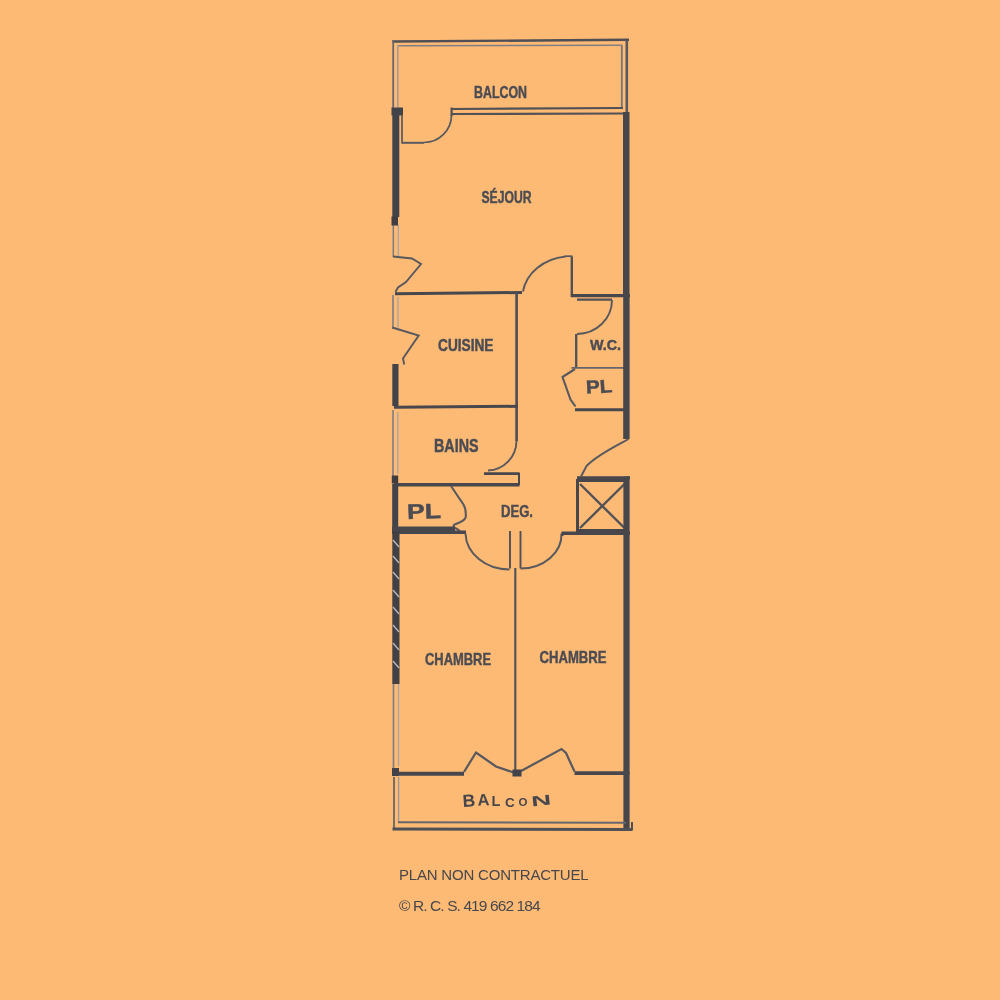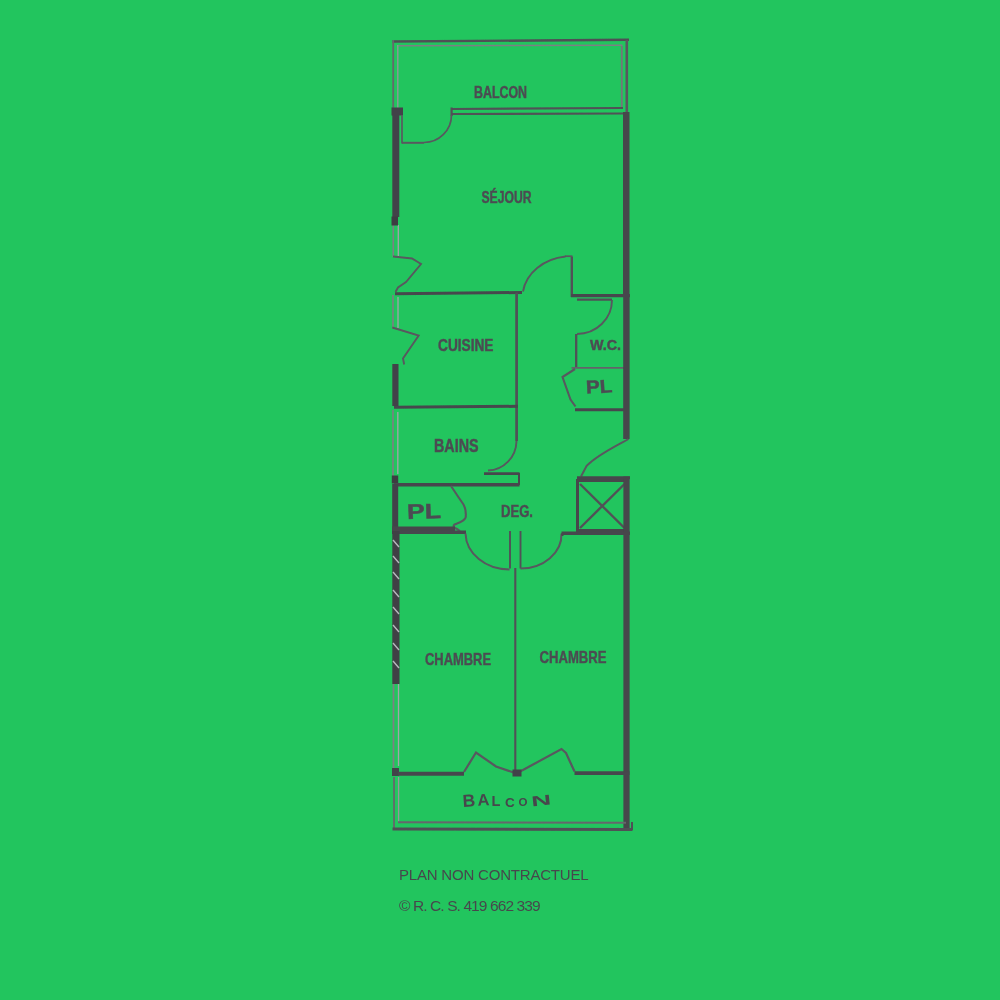--- a/index.html
+++ b/index.html
@@ -1,16 +1,16 @@
 <!DOCTYPE html>
 <html><head>
 <meta charset="utf-8">
 <style>
   html,body{margin:0;padding:0;background:#ffffff;}
-  .page{position:relative;width:1000px;height:1000px;background:#22c55e;font-family:"Liberation Sans", sans-serif;}
+  .page{position:relative;width:1000px;height:1000px;background:#fdba74;font-family:"Liberation Sans", sans-serif;}
   svg{position:absolute;left:0;top:0;}
   .lbl{font-family:"Liberation Sans", sans-serif;font-weight:bold;fill:#4c4c52;stroke:#4c4c52;stroke-width:0.45px;}
   .foot{position:absolute;color:#47474c;font-family:"Liberation Sans", sans-serif;}
 </style>
 </head>
 <body>
 <div class="page">
 <svg width="1000" height="1000" viewBox="0 0 1000 1000">
 <defs>
         <filter id="soft" x="-5%" y="-5%" width="110%" height="110%">
@@ -176,14 +176,14 @@
 
 <path d="M 392.5,829 L 632.5,829.5" stroke="#4f4f55" stroke-width="2.8"></path>
 <path d="M 398,822.3 L 626,822.8" stroke="#66666c" stroke-width="2"></path>
 <path d="M 632,822 L 632,830" stroke="#4f4f55" stroke-width="2"></path>
 
 </g>
 </svg>
 
 <div class="foot" style="left:399px;top:866px;font-size:15px;letter-spacing:-0.2px;">PLAN NON CONTRACTUEL</div>
 
-<div class="foot" style="left:399px;top:897px;font-size:15.5px;letter-spacing:-0.9px;">© R. C. S. 419 662 339</div>
+<div class="foot" style="left:399px;top:897px;font-size:15.5px;letter-spacing:-0.9px;">© R. C. S. 419 662 184</div>
 </div>
 
 </body></html>

